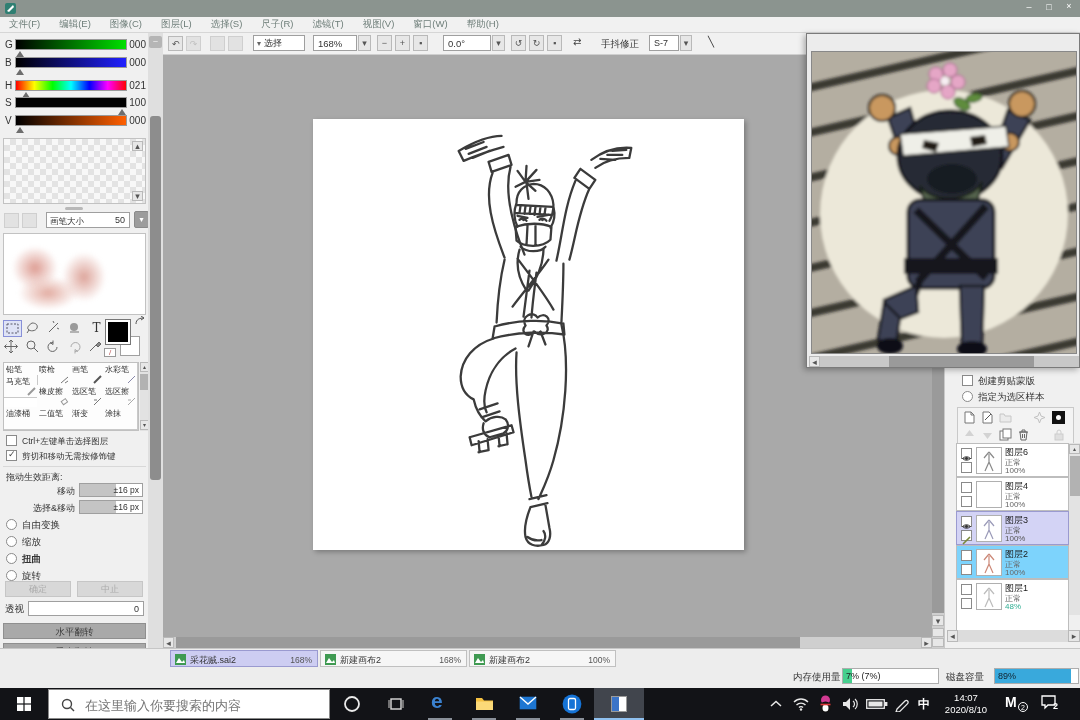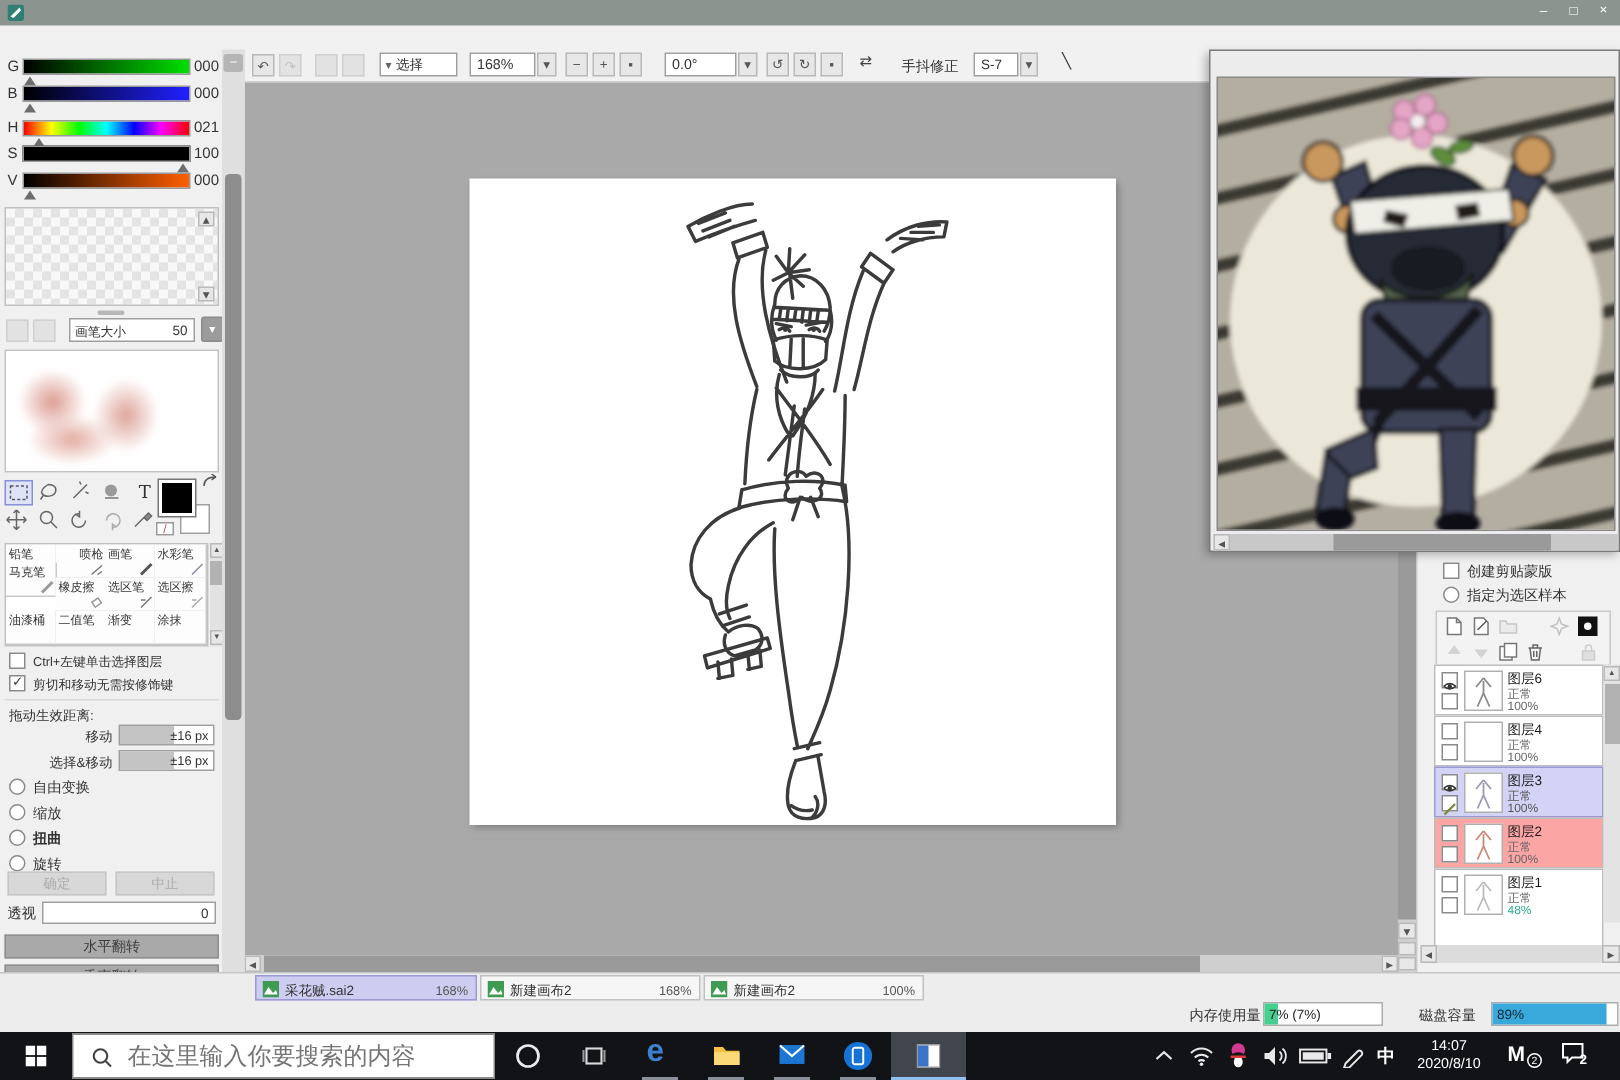--- a/index.html
+++ b/index.html
@@ -30,20 +30,32 @@
   <div class="abs" style="left:0;top:0;width:1080px;height:17px;background:#8b948f;">
     <svg class="abs" style="left:5px;top:3px;" width="11" height="11">
         <rect x="0" y="0" width="11" height="11" rx="2" fill="#2f7f72"></rect>
         <path d="M2,8 L8,2 L9,4 L4,9 Z" fill="#fff"></path>
       </svg>
     <span class="abs t9" style="left:1020px;top:2px;width:18px;text-align:center;color:#fff;">–</span>
     <span class="abs t9" style="left:1040px;top:2px;width:18px;text-align:center;color:#fff;">□</span>
     <span class="abs t9" style="left:1060px;top:1px;width:18px;text-align:center;color:#fff;">×</span>
   </div>
 
+  <div class="abs flexrow" style="left:0;top:17px;width:1080px;height:16px;background:#f1f1f1;border-bottom:1px solid #d6d6d6;gap:19px;padding-left:9px;">
+    <span class="t95 c-dim">文件(F)</span>
+    <span class="t95 c-dim">编辑(E)</span>
+    <span class="t95 c-dim">图像(C)</span>
+    <span class="t95 c-dim">图层(L)</span>
+    <span class="t95 c-dim">选择(S)</span>
+    <span class="t95 c-dim">尺子(R)</span>
+    <span class="t95 c-dim">滤镜(T)</span>
+    <span class="t95 c-dim">视图(V)</span>
+    <span class="t95 c-dim">窗口(W)</span>
+    <span class="t95 c-dim">帮助(H)</span>
+  </div>
 
   <div class="abs" style="left:163px;top:33px;width:781px;height:22px;background:#f1f1f1;border-bottom:1px solid #cfcfcf;">
     <div class="abs btn" style="left:5px;top:3px;width:15px;height:15px;">↶</div>
     <div class="abs btn dis" style="left:23px;top:3px;width:15px;height:15px;">↷</div>
     <div class="abs btn dis" style="left:47px;top:3px;width:15px;height:15px;"></div>
     <div class="abs btn dis" style="left:65px;top:3px;width:15px;height:15px;"></div>
     <div class="abs fld flexrow" style="left:90px;top:2px;width:52px;height:16px;">
       <span class="t8" style="color:#666;padding:0 3px;">▾</span>
       <span class="t9 c-dark">选择</span>
     </div>
@@ -189,21 +201,21 @@
     <div class="abs t8" style="left:104px;top:315px;width:12px;height:9px;background:#fff;border:1px solid #999;color:#b55;line-height:7px;text-align:center;">/</div>
 
     <div class="abs" style="left:3px;top:329px;width:136px;height:69px;background:#fff;border:1px solid #c0c0c0;overflow:hidden;">
       <div class="cell" style="left:0;top:0;width:33px;height:22px;">
           <span class="abs t8 c-dark" style="left:2px;top:1px;">铅笔</span>
           <svg class="abs" style="right:1px;bottom:1px;" width="9" height="9">
             <path d="M1,8 L8,1" stroke="#777"></path>
           </svg>
         </div>
       <div class="cell" style="left:33px;top:0;width:33px;height:22px;">
-          <span class="abs t8 c-dark" style="left:16px;top:1px;">喷枪</span>
+          <span class="abs t8 c-dark" style="left:2px;top:1px;">喷枪</span>
           <svg class="abs" style="right:1px;bottom:1px;" width="9" height="9">
             <path d="M1,8 L8,2 M5,8 l3,-2" stroke="#777" fill="none"></path>
           </svg>
         </div>
       <div class="cell" style="left:66px;top:0;width:33px;height:22px;">
           <span class="abs t8 c-dark" style="left:2px;top:1px;">画笔</span>
           <svg class="abs" style="right:1px;bottom:1px;" width="9" height="9">
             <path d="M1,8 L8,1" stroke="#555" stroke-width="2"></path>
           </svg>
         </div>
@@ -382,21 +394,21 @@
             </svg></div>
         <div class="abs" style="left:19px;top:3px;width:26px;height:27px;background:#fff;border:1px solid #b0b0b0;">
           <svg width="24" height="25">
               <path d="M7,10 L12,4 M17,10 L12,4 M12,6 L12,14 L8,23 M12,14 L16,23" fill="none" stroke="#9a9ab8" stroke-width="1.2"></path>
             </svg></div>
         <span class="laytxt t9" style="top:2px;color:#1a1a1a;">图层3</span>
         <span class="laytxt t8" style="top:13px;color:#555;">正常</span>
         <span class="laytxt t8" style="top:22px;color:#555;">100%</span>
       </div>
 
-      <div class="abs" style="left:0;top:102px;width:113px;height:34px;background:#fca5a5;border:1px solid #bdbdbd;">
+      <div class="abs" style="left:0;top:102px;width:113px;height:34px;background:#7dd3fc;border:1px solid #bdbdbd;">
         <div class="abs check" style="left:4px;top:4px;width:11px;height:11px;"></div>
         <div class="abs check" style="left:4px;top:18px;width:11px;height:11px;"></div>
         <div class="abs" style="left:19px;top:3px;width:26px;height:27px;background:#fff;border:1px solid #b0b0b0;">
           <svg width="24" height="25">
               <path d="M7,10 L12,4 M17,10 L12,4 M12,6 L12,14 L8,23 M12,14 L16,23" fill="none" stroke="#cc8877" stroke-width="1.2"></path>
             </svg></div>
         <span class="laytxt t9" style="top:2px;color:#1a1a1a;">图层2</span>
         <span class="laytxt t8" style="top:13px;color:#666;">正常</span>
         <span class="laytxt t8" style="top:22px;color:#666;">100%</span>
       </div>
@@ -508,21 +520,21 @@
     <div class="abs" style="left:469px;top:1px;width:147px;height:17px;background:#f6f6f6;border:1px solid #c0c0c0;">
       <svg class="abs" style="left:4px;top:3px;" width="11" height="11">
           <rect width="11" height="11" fill="#3f9a52"></rect>
           <path d="M1,9 L4,4 L7,8 L9,6 L10,9 Z" fill="#fff"></path>
         </svg>
       <span class="abs t9 c-dark" style="left:19px;top:3px;">新建画布2</span>
       <span class="abs t85" style="right:5px;top:4px;color:#555;">100%</span>
     </div>
 
     <span class="abs t95 c-dark" style="left:793px;top:22px;">内存使用量</span>
-    <div class="abs fld" style="left:842px;top:19px;width:80px;height:16px;border-color:#adadad;padding-left:12px;">
+    <div class="abs fld" style="left:842px;top:19px;width:97px;height:16px;border-color:#adadad;padding-left:12px;">
       <div class="abs" style="left:0;top:0;width:9px;height:14px;background:#46cf8e;"></div>
       <span class="abs t9" style="left:3px;top:2px;color:#222;">7% (7%)</span>
     </div>
     <span class="abs t95 c-dark" style="left:946px;top:22px;">磁盘容量</span>
     <div class="abs fld" style="left:994px;top:19px;width:85px;height:16px;border-color:#adadad;">
       <div class="abs" style="left:0;top:0;width:76px;height:14px;background:#39a9dc;"></div>
       <span class="abs t9" style="left:3px;top:2px;color:#10232e;">89%</span>
     </div>
   </div>
 
@@ -533,21 +545,21 @@
           <rect x="7.6" y="0" width="6.4" height="6.4" fill="#fff"></rect>
           <rect x="0" y="7.6" width="6.4" height="6.4" fill="#fff"></rect>
           <rect x="7.6" y="7.6" width="6.4" height="6.4" fill="#fff"></rect>
         </svg>
     </div>
     <div class="abs" style="left:48px;top:1px;width:282px;height:30px;background:#fff;border:1px solid #8a8a8a;">
       <svg class="abs" style="left:12px;top:8px;" width="14" height="14">
           <circle cx="6" cy="6" r="4.5" fill="none" stroke="#444" stroke-width="1.4"></circle>
           <path d="M9.5,9.5 L13,13" stroke="#444" stroke-width="1.4"></path>
         </svg>
-      <input style="position: absolute; left: 34px; top: 0px; width: 240px; height: 28px; border: none; outline: none; font-size: 16px; color: rgb(51, 51, 51); background: transparent;" placeholder="在这里输入你要搜索的内容">
+      <input style="position: absolute; left: 34px; top: 0px; width: 240px; height: 28px; border: none; outline: none; font-size: 13px; color: rgb(51, 51, 51); background: transparent;" placeholder="在这里输入你要搜索的内容">
     </div>
     <div class="abs" style="left:330px;top:0;width:44px;height:32px;">
       <svg style="margin:7px 0 0 13px;" width="18" height="18">
           <circle cx="9" cy="9" r="7" fill="none" stroke="#eaeaea" stroke-width="1.8"></circle>
         </svg></div>
     <div class="abs" style="left:374px;top:0;width:44px;height:32px;">
       <svg style="margin:8px 0 0 14px;" width="16" height="16">
           <rect x="3" y="3" width="10" height="10" fill="none" stroke="#dcdcdc" stroke-width="1.4"></rect>
           <path d="M1,4 v8 M15,4 v8" stroke="#9a9a9a" stroke-width="1.4"></path>
         </svg></div>

